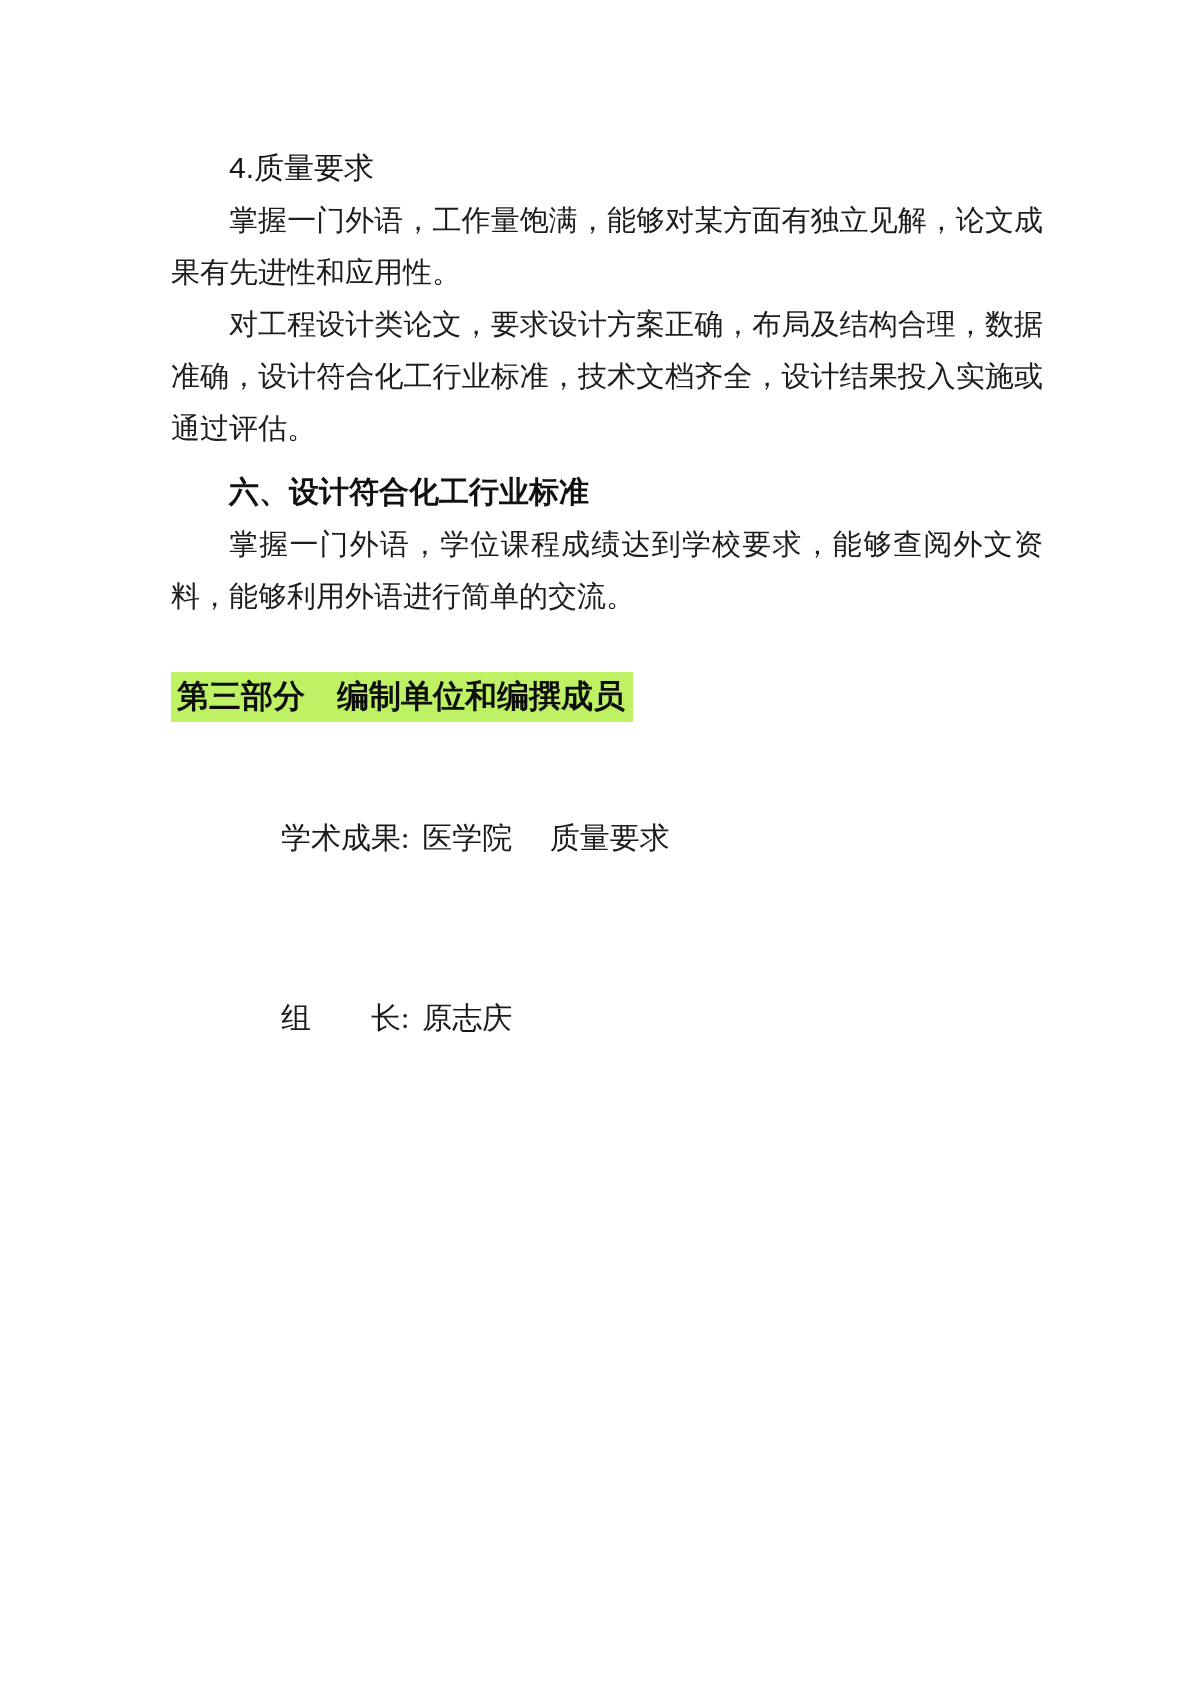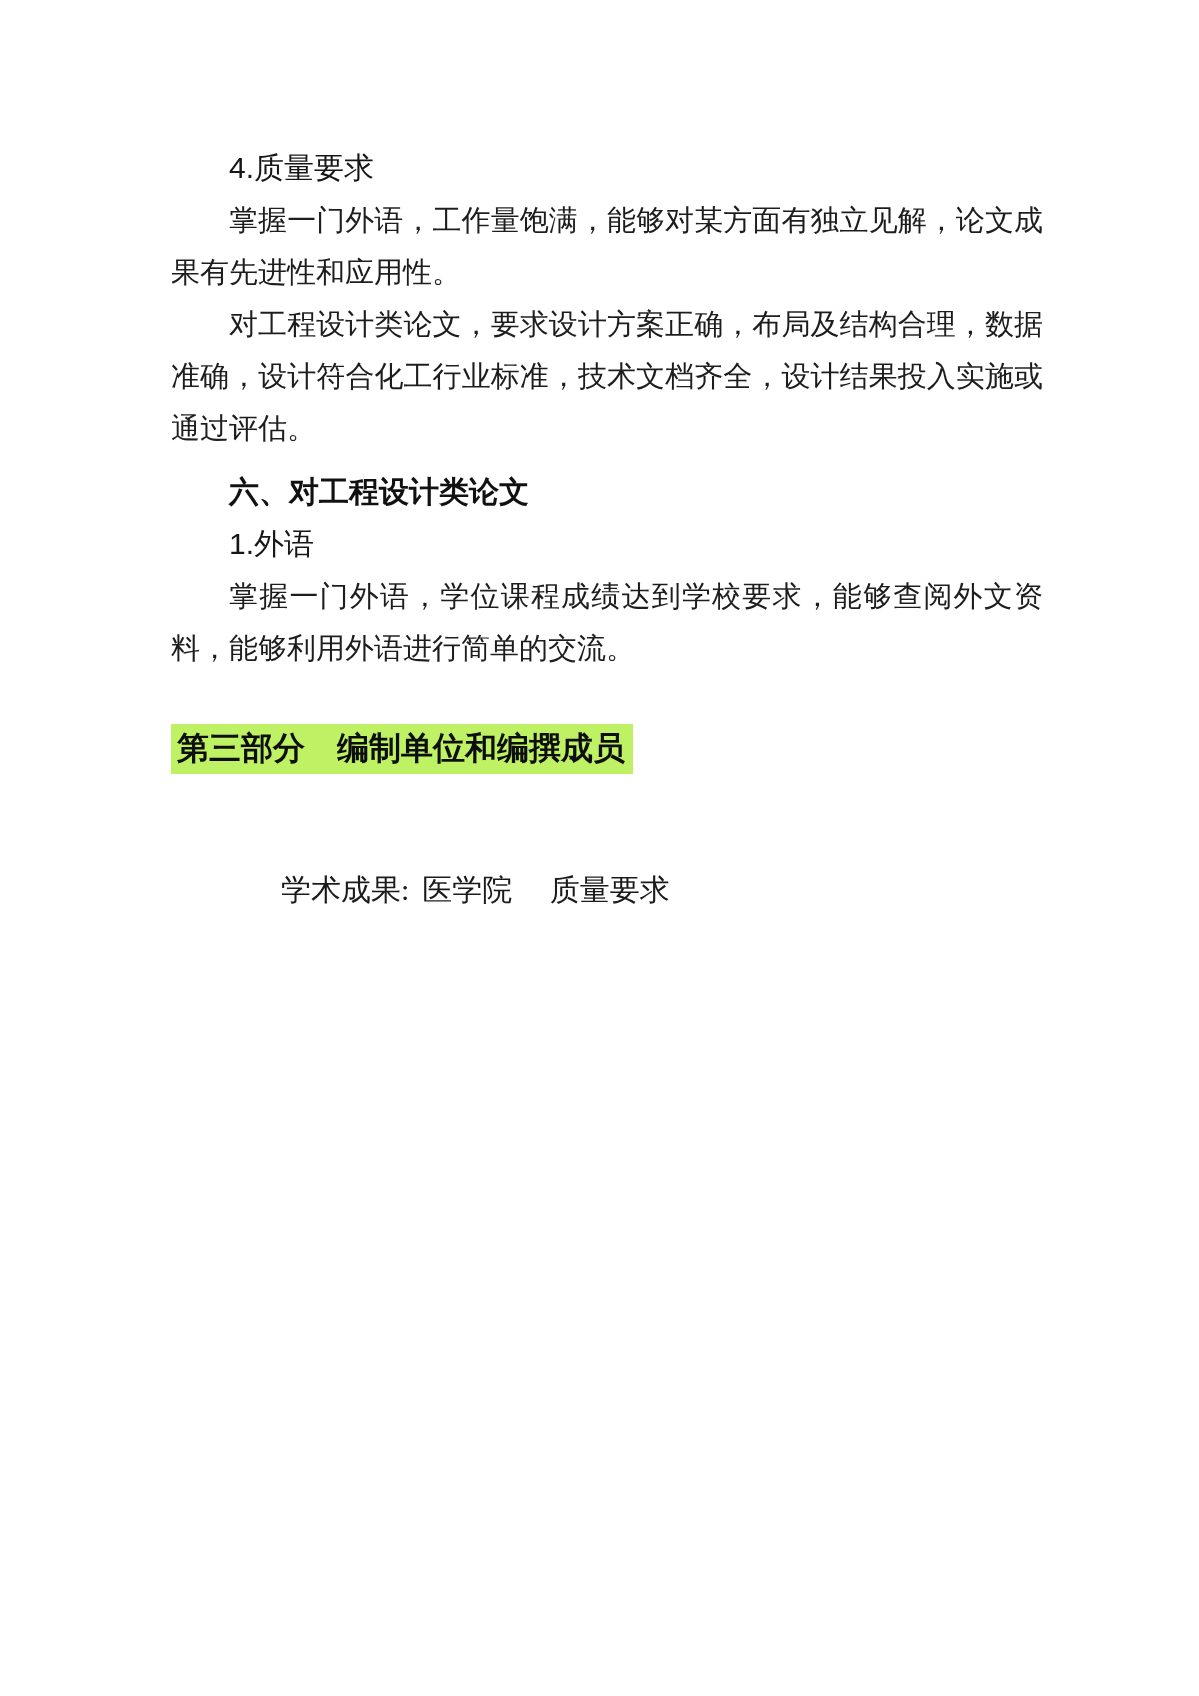--- a/index.html
+++ b/index.html
@@ -79,38 +79,40 @@
 <div class="page">
   <div class="doc">
 
     <h3 class="sub-heading">4.质量要求</h3>
 
     <p class="body-para">掌握一门外语，工作量饱满，能够对某方面有独立见解，论文成果有先进性和应用性。</p>
 
     <p class="body-para">对工程设计类论文，要求设计方案正确，布局及结构合理，数据准确，设计符合化工行业标准，技术文档齐全，设计结果投入实施或通过评估。</p>
 
 
-    <h2 class="section-heading">六、对工程设计类论文</h2>
+    <h2 class="section-heading">六、设计符合化工行业标准</h2>
 
-    <h3 class="sub-heading">1.外语</h3>
 
     <p class="body-para">掌握一门外语，学位课程成绩达到学校要求，能够查阅外文资料，能够利用外语进行简单的交流。</p>
 
 
 
     <div class="part-heading-wrap">
       <span class="part-heading">第三部分　编制单位和编撰成员</span>
     </div>
 
     <div class="editorial-rows">
 
       <div class="editorial-row">
         <span class="row-label">学术成果:</span><span class="row-value">医学院　 质量要求</span>
       </div>
 
+      <div class="editorial-row">
+        <span class="row-label">组　　长:</span><span class="row-value">原志庆</span>
+      </div>
 
       <div class="editorial-row">
         
       </div>
 
     </div>
   </div>
 </div>
 
 </body></html>

